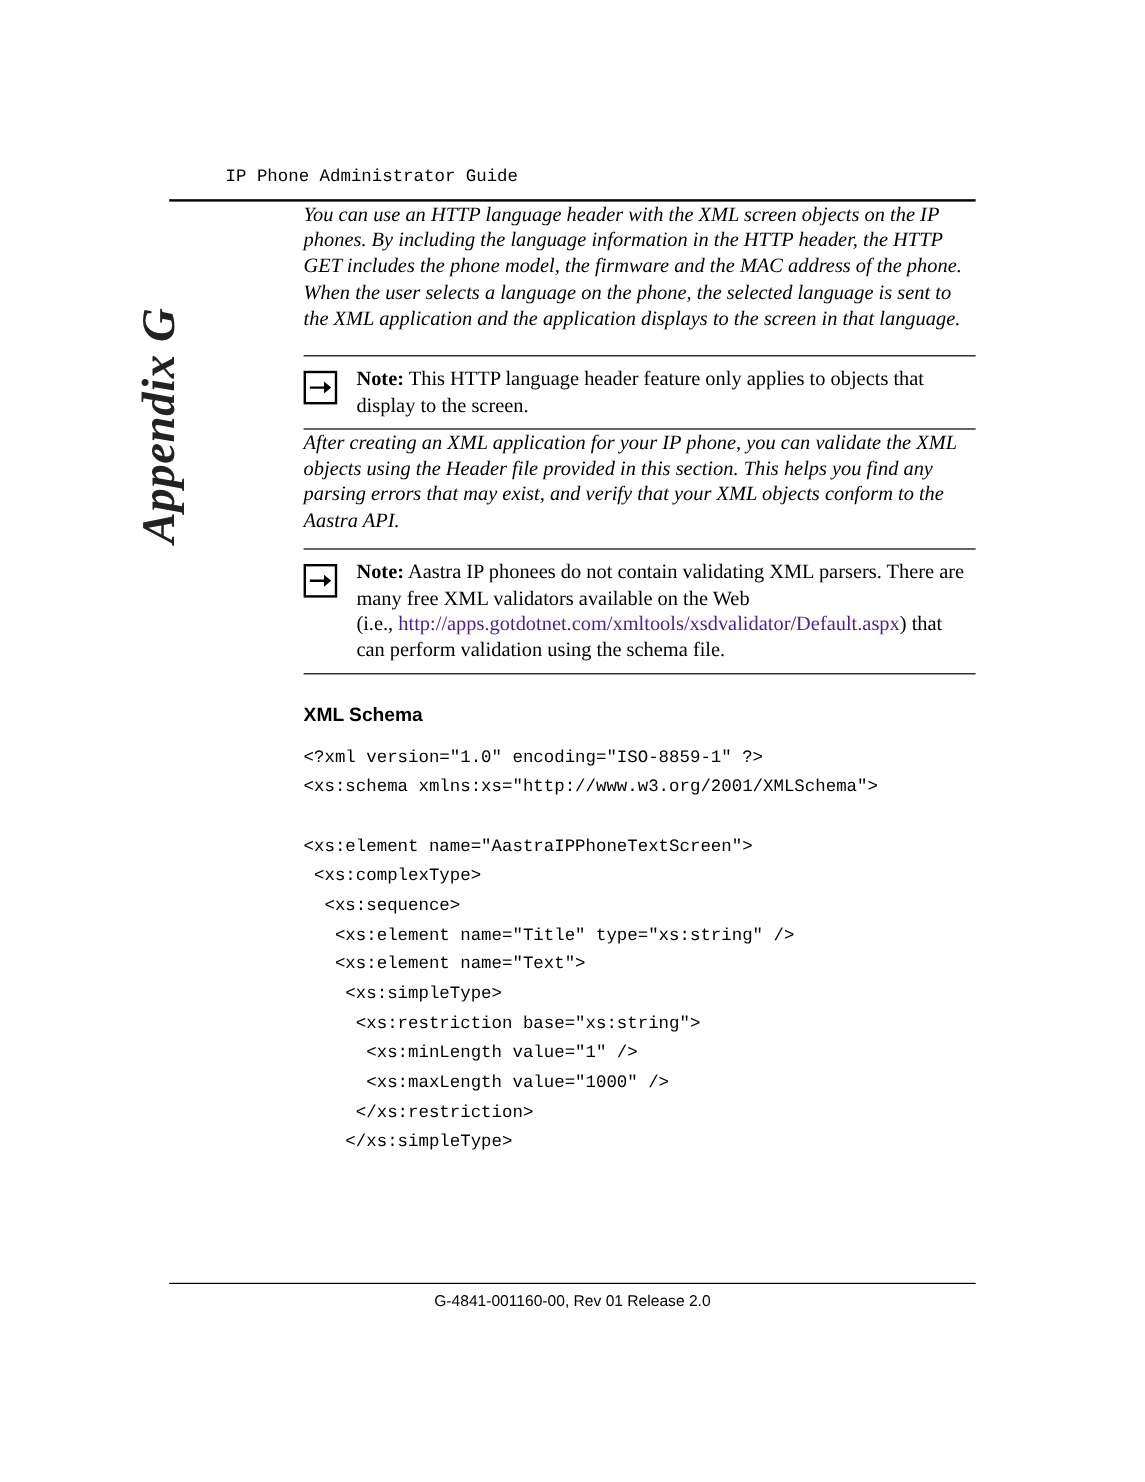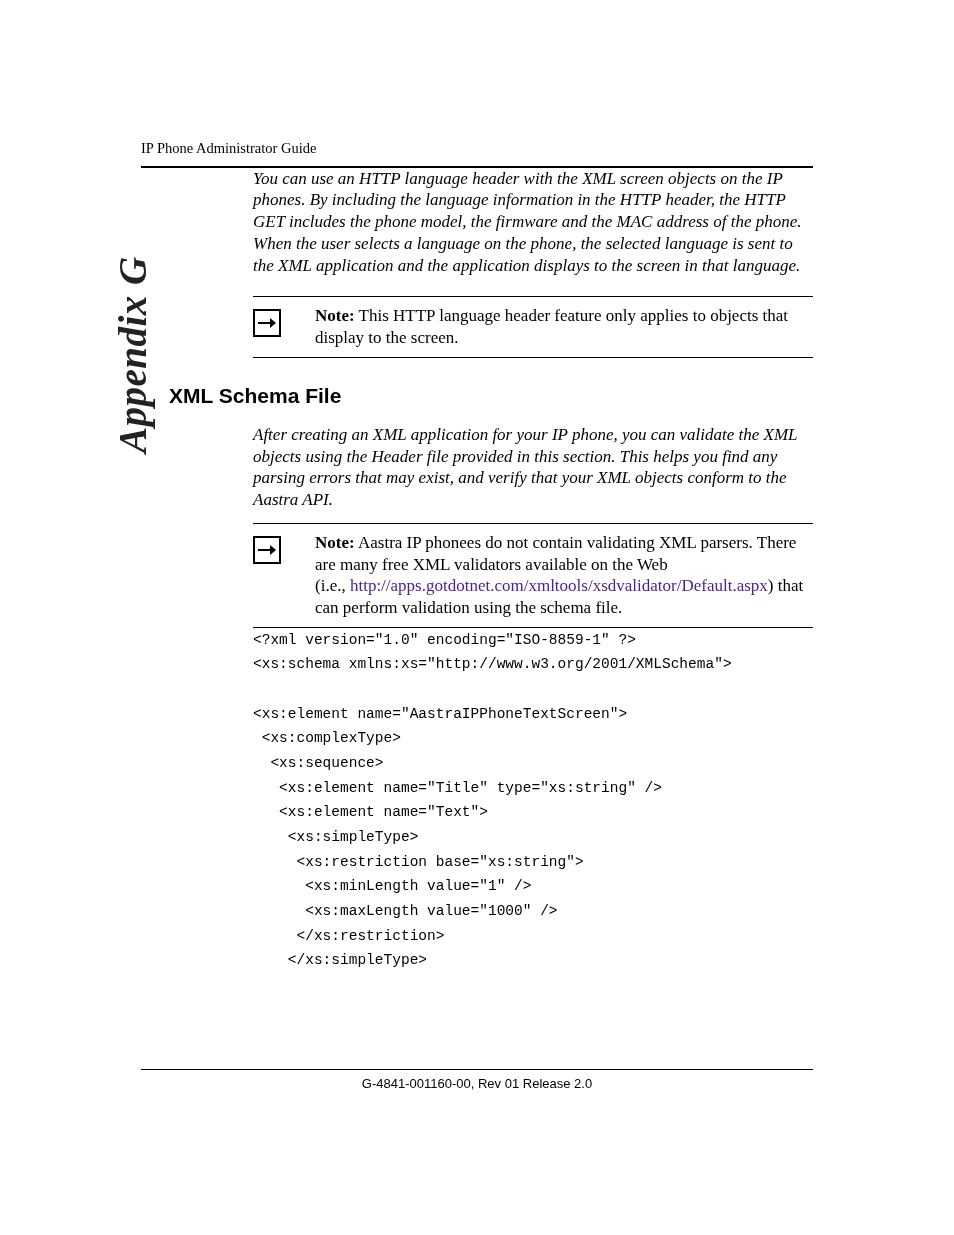--- a/index.html
+++ b/index.html
@@ -13,23 +13,24 @@
     height: 1235px;
     position: relative;
   }
   .page {
     position: absolute;
     left: 141px;
     top: 139px;
     width: 672px;
   }
   .running-head {
-    font-family: Liberation Serif, serif;
+    font-family: Liberation Mono, monospace;
     font-size: 14.5px;
     line-height: 1.35;
+    margin-left: 47px;
   }
   .rule-thick {
     border: 0;
     border-top: 2px solid #000;
     margin: 7px 0 0 0;
   }
   .rule-thin {
     border: 0;
     border-top: 1px solid #000;
     margin: 0;
@@ -88,21 +89,20 @@
     align-items: center;
     justify-content: center;
     margin-right: 16px;
     margin-top: 4px;
     flex: 0 0 auto;
   }
   .note-icon-box svg { display:block; }
   .note-text {
     font-size: 17px;
     line-height: 1.28;
-    margin-left: 18px;
   }
   .note-text .label { font-weight: bold; }
   .note-text a { color: #4c1d95; text-decoration: none; }
 
   .h2 {
     font-family: Helvetica, Arial, sans-serif;
     font-weight: bold;
     font-size: 21px;
     margin: 26px 0 16px 28px;
   }
@@ -157,21 +157,20 @@
             <polygon points="12,1 18,6 12,11" fill="#000"></polygon>
           </svg>
       </div>
       <div class="note-text">
         <span class="label">Note:</span><span> This HTTP language header feature only applies to objects that display to the screen.</span>
       </div>
     </div>
     <hr class="rule-thin">
   </div>
 
-  <div class="h2">XML Schema File</div>
 
   <div class="body-text">
     <p>After creating an XML application for your IP phone, you can validate the XML objects using the Header file provided in this section. This helps you find any parsing errors that may exist, and verify that your XML objects conform to the Aastra API.</p>
   </div>
 
   <div class="note-block" style="margin-top:6px;">
     <hr class="rule-thin">
     <div class="note-row">
       <div class="note-icon-box">
         <svg width="18" height="12" viewBox="0 0 18 12">
@@ -180,20 +179,21 @@
           </svg>
       </div>
       <div class="note-text">
         <span class="label">Note:</span><span> Aastra IP phonees do not contain validating XML parsers. There are many free XML validators available on the Web</span><br>
         <span>(i.e., </span><a href="#">http://apps.gotdotnet.com/xmltools/xsdvalidator/Default.aspx</a><span>) that can perform validation using the schema file.</span>
       </div>
     </div>
     <hr class="rule-thin">
   </div>
 
+  <div class="section-h3" style="margin-top:26px;">XML Schema</div>
 
   <div class="code">&lt;?xml version="1.0" encoding="ISO-8859-1" ?&gt;
 &lt;xs:schema xmlns:xs="http://www.w3.org/2001/XMLSchema"&gt;
 
 &lt;xs:element name="AastraIPPhoneTextScreen"&gt;
  &lt;xs:complexType&gt;
   &lt;xs:sequence&gt;
    &lt;xs:element name="Title" type="xs:string" /&gt;
    &lt;xs:element name="Text"&gt;
     &lt;xs:simpleType&gt;

